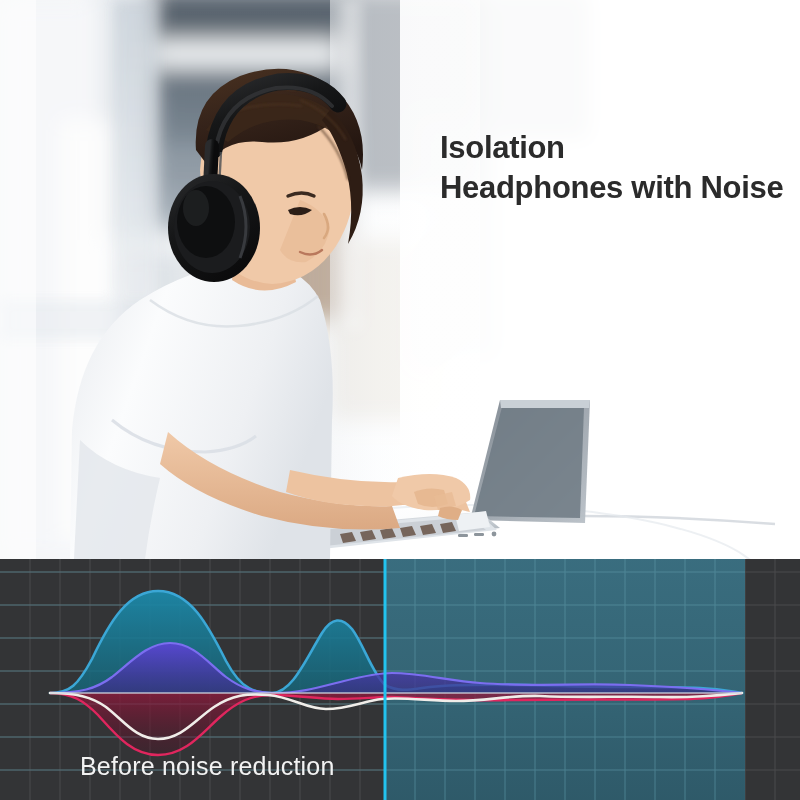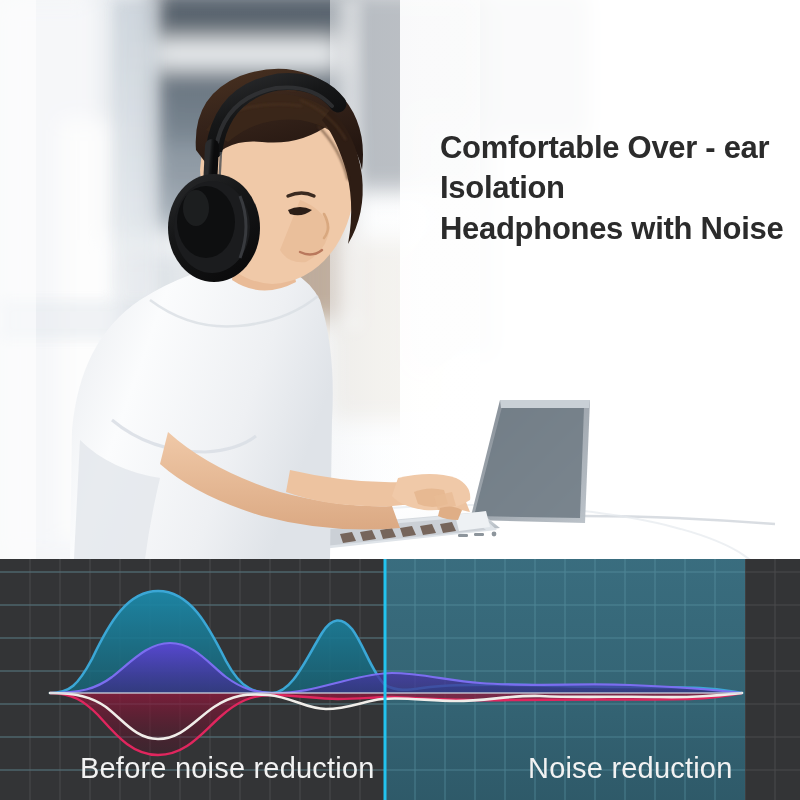--- a/index.html
+++ b/index.html
@@ -27,21 +27,21 @@
   .headline-line { display:block; white-space:nowrap; }
 
   
   .wave-panel {
     position:absolute; left:0; top:559px; width:800px; height:241px;
     background:#333436; overflow:hidden;
   }
   .wave-svg { position:absolute; left:0; top:0; width:800px; height:241px; }
 
   .caption {
-    position:absolute; color:#f2f2f2; font-size:29px;
+    position:absolute; color:#f2f2f2; font-size:25px;
     font-weight:normal; letter-spacing:0.2px; white-space:nowrap;
   }
   .caption-before { left:80px; top:752px; }
   .caption-after  { left:528px; top:752px; }
 </style>
 </head>
 <body>
 
 <div id="banner">
 
@@ -234,21 +234,20 @@
 
       <g filter="url(#blurSoft)" opacity="0.22">
         <rect x="0" y="0" width="800" height="559" fill="none"></rect>
       </g>
 
       <rect x="0" y="0" width="36" height="559" fill="#ffffff" opacity="0.55"></rect>
     </svg>
   </div>
 
   <div class="headline">
-    <span class="headline-line">Comfortable  Over - ear</span>
     <span class="headline-line">Isolation</span>
     <span class="headline-line">Headphones with Noise</span>
   </div>
 
   <div class="wave-panel">
     <svg class="wave-svg" viewBox="0 0 800 241" preserveAspectRatio="none">
       <defs>
         <linearGradient id="cyanFill" x1="0" y1="0" x2="0" y2="1">
           <stop offset="0" stop-color="#1c88a8" stop-opacity="0.95"></stop>
           <stop offset="1" stop-color="#176274" stop-opacity="0.85"></stop>
@@ -417,15 +416,14 @@
 
       <line x1="50" y1="134" x2="742" y2="134" stroke="#cfd6e0" stroke-width="1.6" opacity="0.85"></line>
       <line x1="50" y1="134" x2="742" y2="134" stroke="#ffffff" stroke-width="4" opacity="0.14" filter="url(#glowS)"></line>
 
       <line x1="385" y1="0" x2="385" y2="241" stroke="#22c3ef" stroke-width="3"></line>
       <line x1="385" y1="0" x2="385" y2="241" stroke="#7fe4ff" stroke-width="7" opacity="0.3" filter="url(#glowS)"></line>
     </svg>
   </div>
 
   <div class="caption caption-before">Before noise reduction</div>
-  <div class="caption caption-after">Noise reduction</div>
 
 </div>
 
 </body></html>

